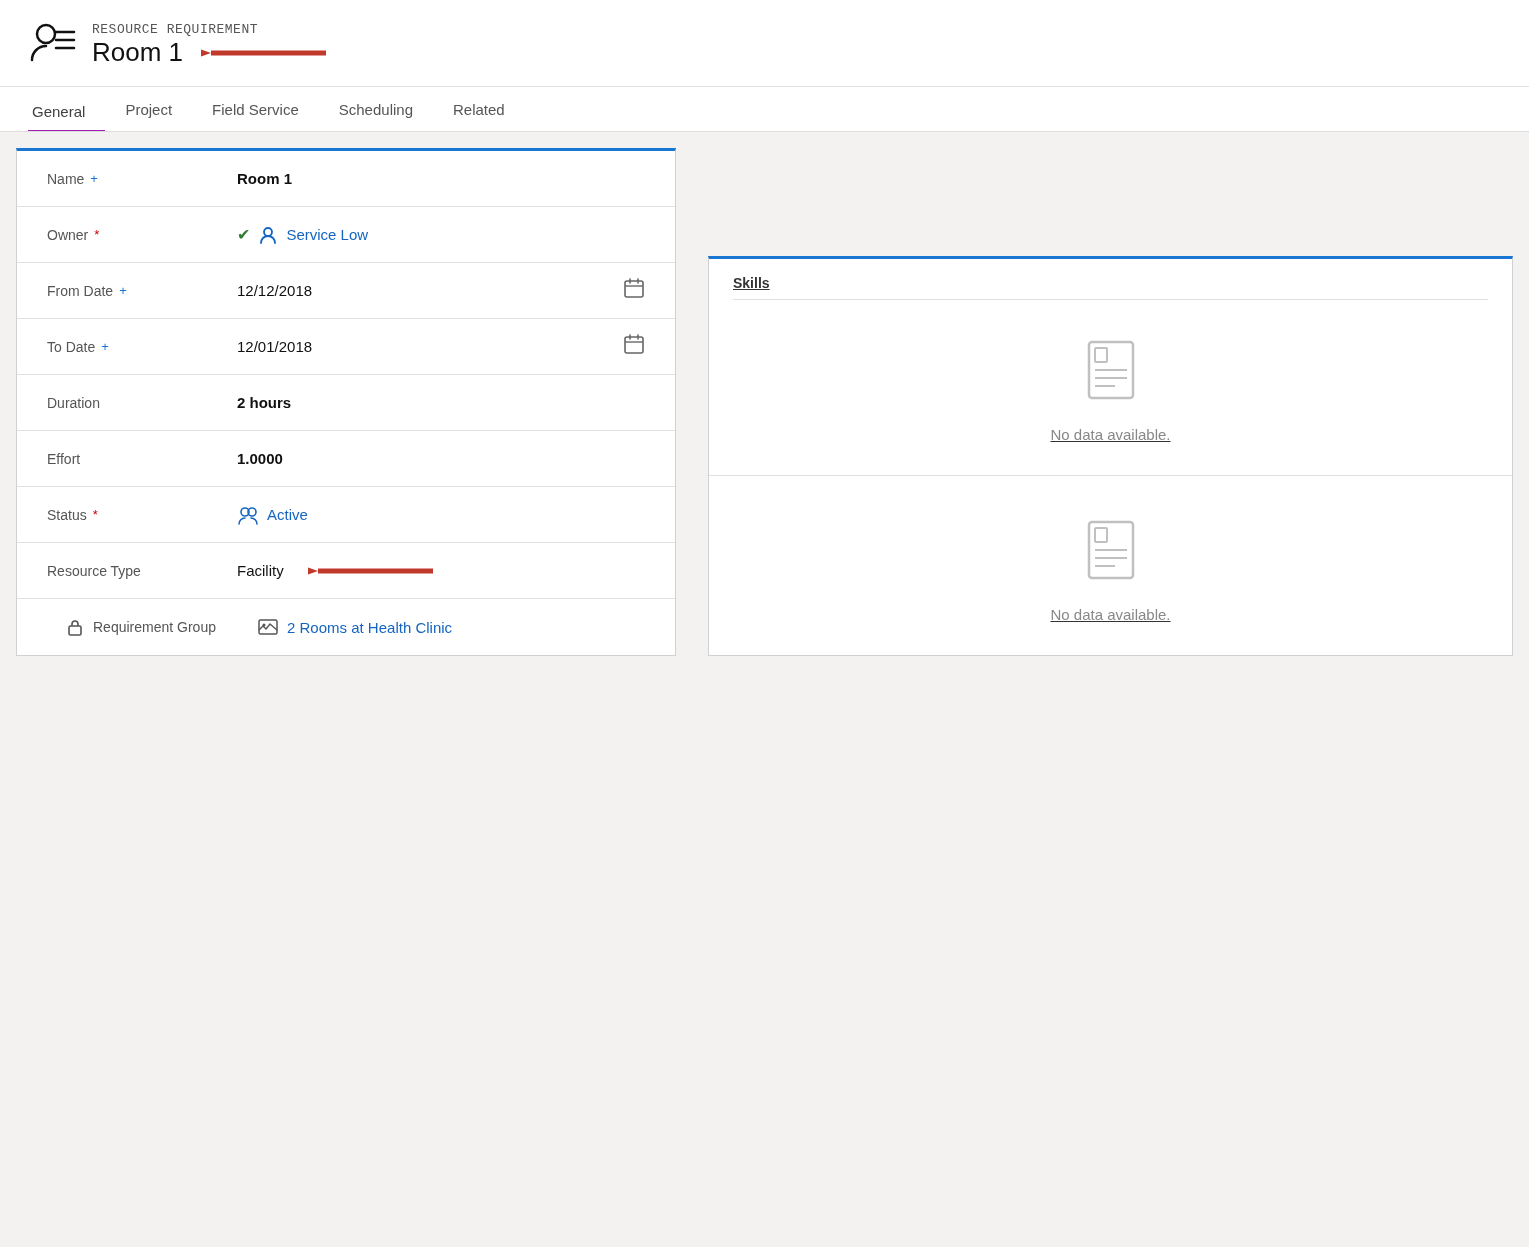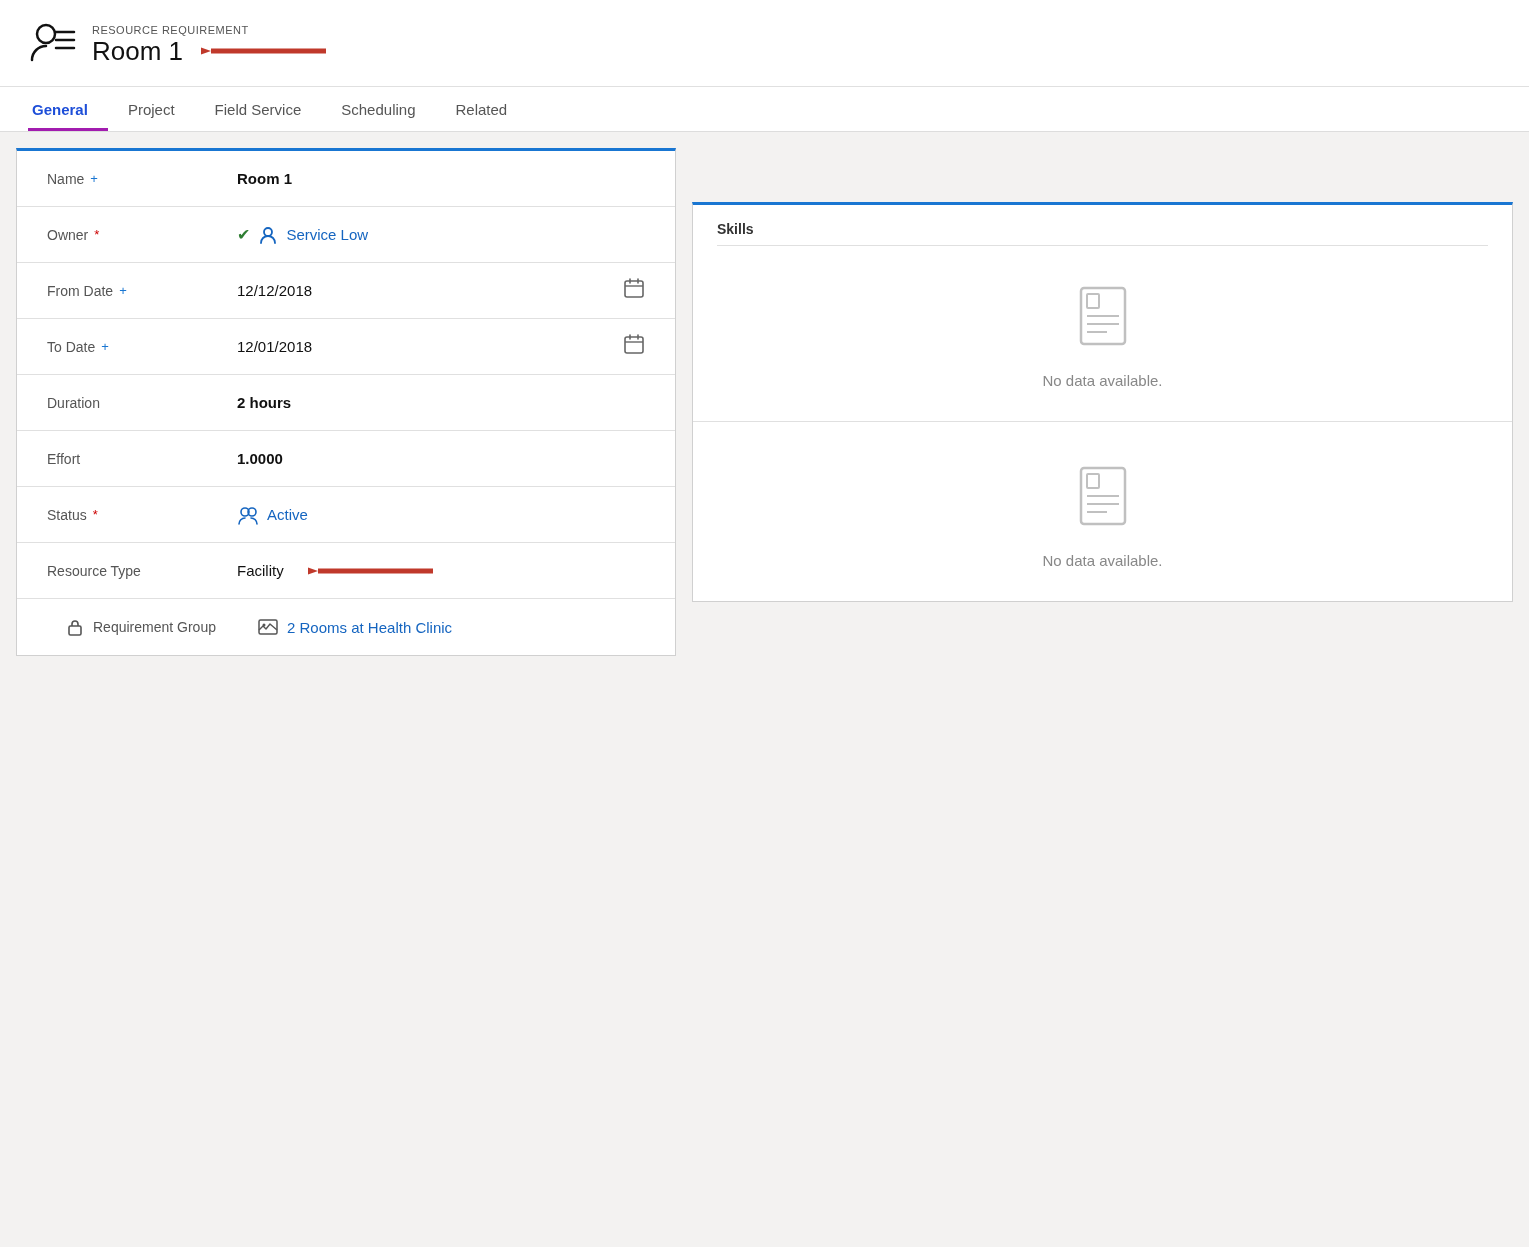--- a/index.html
+++ b/index.html
@@ -24,24 +24,25 @@
     .header-icon {
       font-size: 38px;
       color: #111;
       line-height: 1;
     }
     .header-text {
       display: flex;
       flex-direction: column;
     }
     .header-subtitle {
-      font-size: 11px;
+      font-size: 13px;
       color: #555;
       letter-spacing: 0.5px;
       text-transform: uppercase;
+      font-family: Liberation Mono, monospace;
     }
     .header-title-row {
       display: flex;
       align-items: center;
       gap: 18px;
     }
     .header-title {
       font-size: 26px;
       font-weight: 400;
       color: #111;
@@ -59,31 +60,31 @@
     .tab {
       padding: 14px 20px 10px 4px;
       cursor: pointer;
       font-size: 15px;
       color: #555;
       border-bottom: 3px solid transparent;
       margin-right: 16px;
       white-space: nowrap;
     }
     .tab.active {
-      color: #1d4ed8;
-      font-weight: 700;
-      border-bottom: 3px solid #a21caf;
+      color: #404040;
+      font-weight: 400;
+      border-bottom: 1px solid #a21caf;
     }
 
     
     .main-content {
       display: flex;
-      gap: 0;
+      gap: 16px;
       padding: 16px 16px;
-      align-items: center;
+      align-items: flex-end;
     }
 
     
     .form-panel {
       background: #fff;
       border: 1px solid #d0d0d0;
       border-top: 3px solid #1976d2;
       flex: 0 0 660px;
       min-width: 660px;
       padding: 0;
@@ -151,20 +152,21 @@
     }
     .side-panel {
       background: #fff;
       border: 1px solid #d0d0d0;
       border-top: 3px solid #1976d2;
       margin-bottom: 0;
     }
     .side-panel-section {
       padding: 16px 24px 12px 24px;
       border-bottom: 1px solid #e0e0e0;
+      text-decoration: underline;
     }
     .side-panel-section:last-child {
       border-bottom: none;
     }
     .section-title {
       font-size: 14px;
       font-weight: 600;
       color: #333;
       margin-bottom: 12px;
       padding-bottom: 8px;

